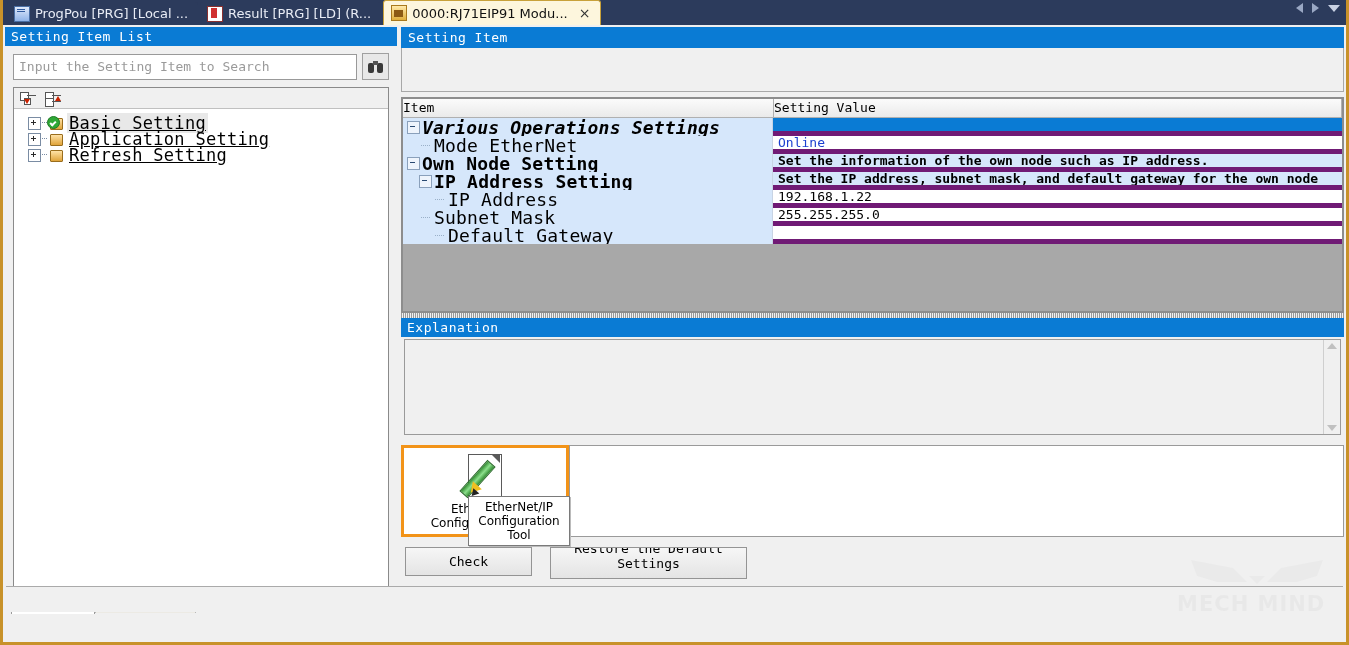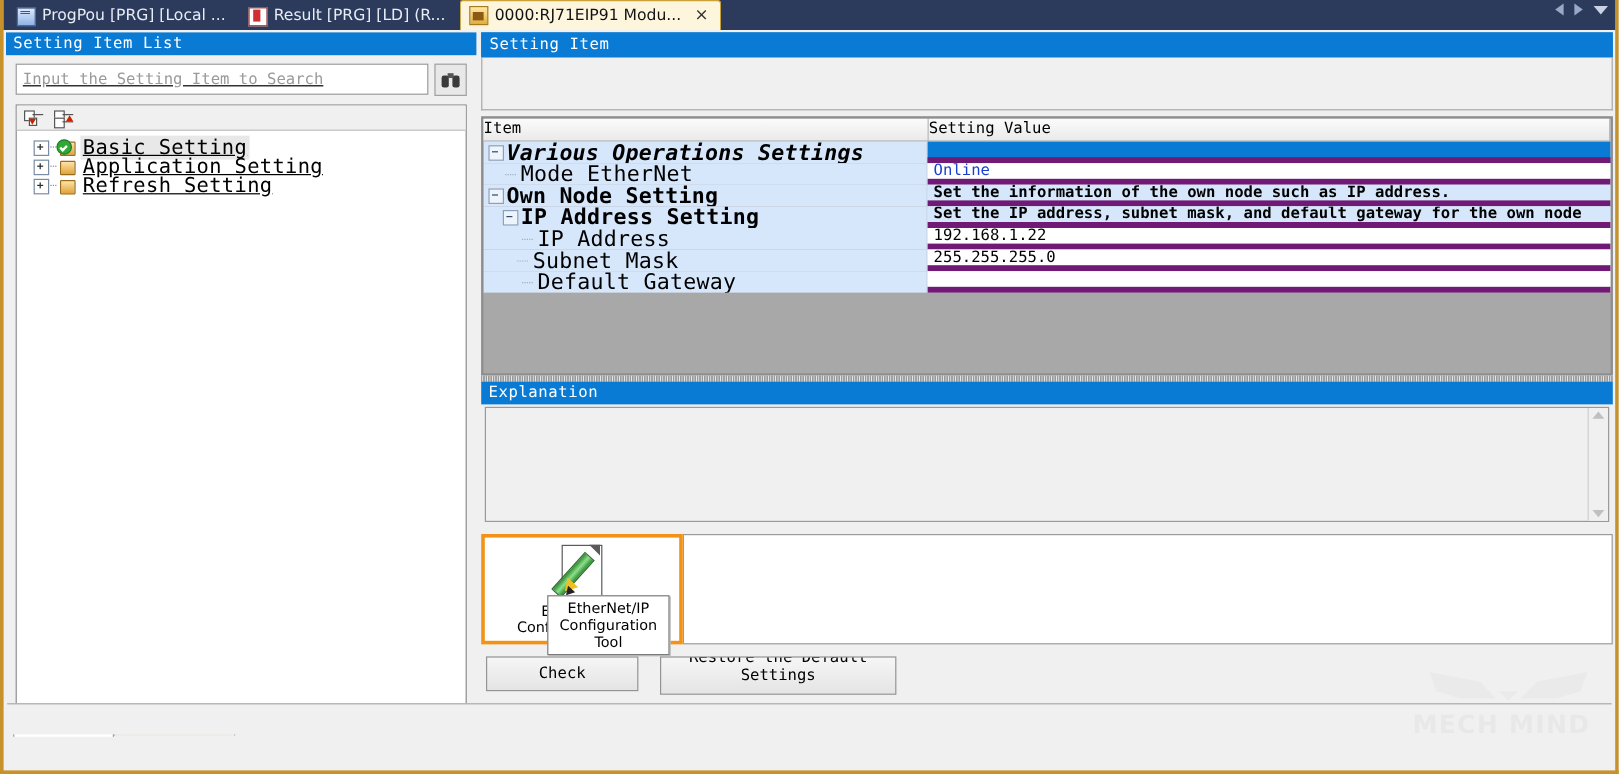--- a/index.html
+++ b/index.html
@@ -38,21 +38,21 @@
   .tri-r{border-top:5px solid transparent;border-bottom:5px solid transparent;border-left:7px solid #9aa8c4;}
   .tri-d{border-left:6px solid transparent;border-right:6px solid transparent;border-top:7px solid #c9d2e4;}
 
   
   .work{position:relative;height:590px;}
 
   
   .leftpane{position:absolute;left:2px;top:2px;width:392px;height:586px;background:#f0f0f0;
             box-sizing:border-box;display:flex;flex-direction:column;}
   .panehead{background:#0a7bd4;color:#fff;font-size:13px;padding:2px 6px;letter-spacing:0.5px;}
-  .searchrow{display:flex;align-items:flex-start;gap:5px;padding:7px 8px 4px 8px;text-decoration:underline;}
+  .searchrow{display:flex;align-items:center;gap:5px;padding:7px 8px 4px 8px;}
   .searchbox{flex:1;height:26px;border:1px solid #999;background:#fff;color:#9a9a9a;
              display:flex;align-items:center;padding:0 5px;box-sizing:border-box;font-size:13px;}
   .findbtn{width:25px;height:25px;border:1px solid #a0a0a0;background:#e8e8e8;
            display:flex;align-items:center;justify-content:center;}
   .binoc{position:relative;width:15px;height:12px;}
   .binoc i{position:absolute;top:2px;width:6px;height:10px;background:#3a3a3a;border-radius:2px;}
   .binoc i:nth-child(1){left:0;}
   .binoc i:nth-child(2){left:9px;}
   .binoc b{position:absolute;left:5px;top:0;width:5px;height:4px;background:#555;}
 
@@ -145,21 +145,21 @@
        background:linear-gradient(90deg,#2f8a2f,#8ce08c,#2f8a2f);
        transform:rotate(42deg);transform-origin:50% 50%;border:1px solid #2a6a2a;}
   .docicon .nib{position:absolute;left:4px;top:30px;width:0;height:0;
        border-left:6px solid transparent;border-right:6px solid transparent;border-top:10px solid #f0c020;
        transform:rotate(42deg);}
   .docicon .tip{position:absolute;left:6px;top:36px;width:0;height:0;
        border-left:4px solid transparent;border-right:4px solid transparent;border-top:7px solid #222;
        transform:rotate(42deg);}
   .toollabel{font-size:12px;line-height:14px;text-align:center;margin-top:4px;
              font-family:"DejaVu Sans","Liberation Sans",sans-serif;}
-  .tooltip{position:absolute;left:52px;top:48px;width:92px;background:#fff;border:1px solid #7a7a7a;
+  .tooltip{position:absolute;left:64px;top:48px;width:92px;background:#fff;border:1px solid #7a7a7a;
            font-family:"DejaVu Sans","Liberation Sans",sans-serif;font-size:12px;line-height:14px;
            text-align:center;padding:3px 4px;box-shadow:1px 1px 0 #bbb;}
   .toolrest{flex:1;border:1px solid #9a9a9a;background:#fff;margin-left:0;}
 
   .btnrow{display:flex;gap:18px;margin-top:10px;padding-left:4px;}
   .btn{border:1px solid #949494;background:linear-gradient(#f6f6f6,#e4e4e4);font-size:13px;
        display:flex;align-items:center;justify-content:center;text-align:center;}
   .btn.check{width:125px;height:27px;}
   .btn.restore{width:195px;height:30px;line-height:15px;overflow:hidden;}
   .btn.restore span{display:block;margin-top:-14px;}
@@ -324,21 +324,21 @@
             <span class="gtree" style="padding-left:32px">
               <span class="gdot"></span>
               <span class="gtext">IP Address</span>
             </span>
           </div>
           <div class="gc2 rowB">192.168.1.22</div>
         </div>
 
         <div class="grow rowA">
           <div class="gc1">
-            <span class="gtree" style="padding-left:28px">
+            <span class="gtree" style="padding-left:18px">
               <span class="gdot"></span>
               <span class="gtext">Subnet Mask</span>
             </span>
           </div>
           <div class="gc2 rowB">255.255.255.0</div>
         </div>
 
         <div class="grow rowA">
           <div class="gc1">
             <span class="gtree" style="padding-left:32px">

